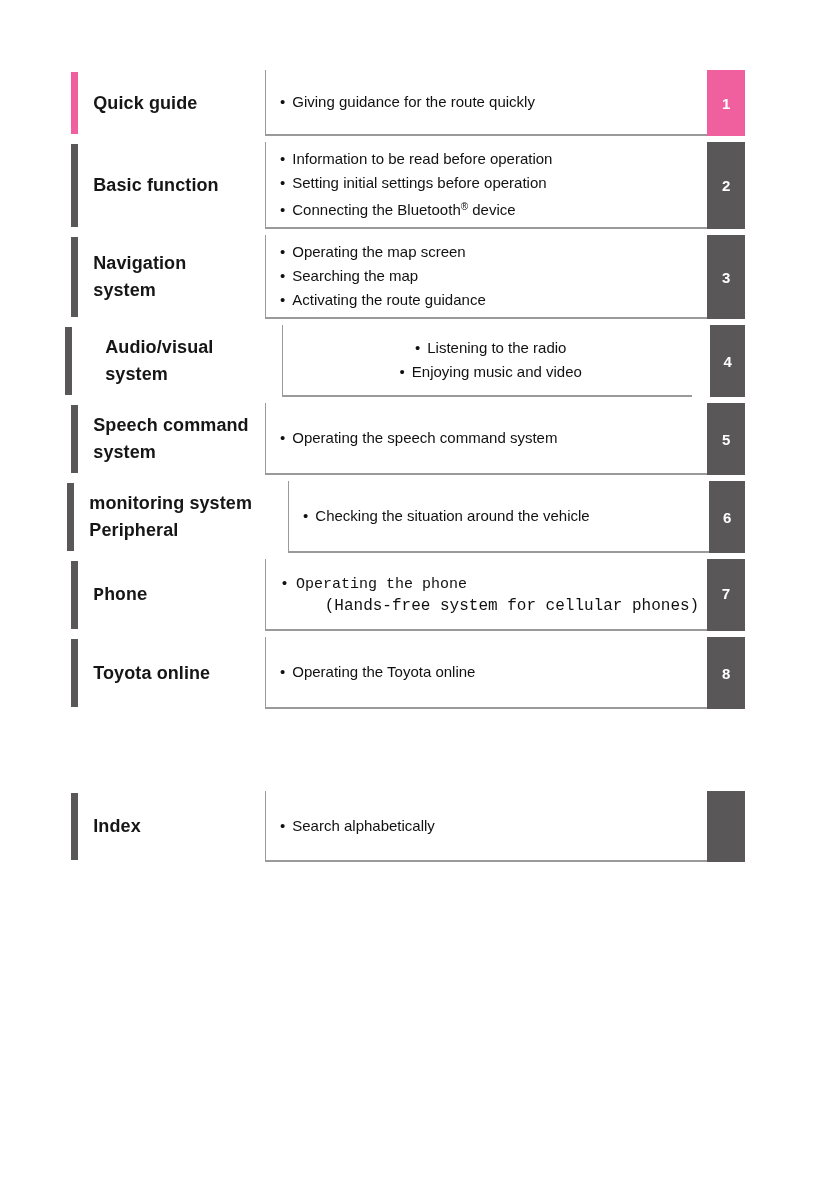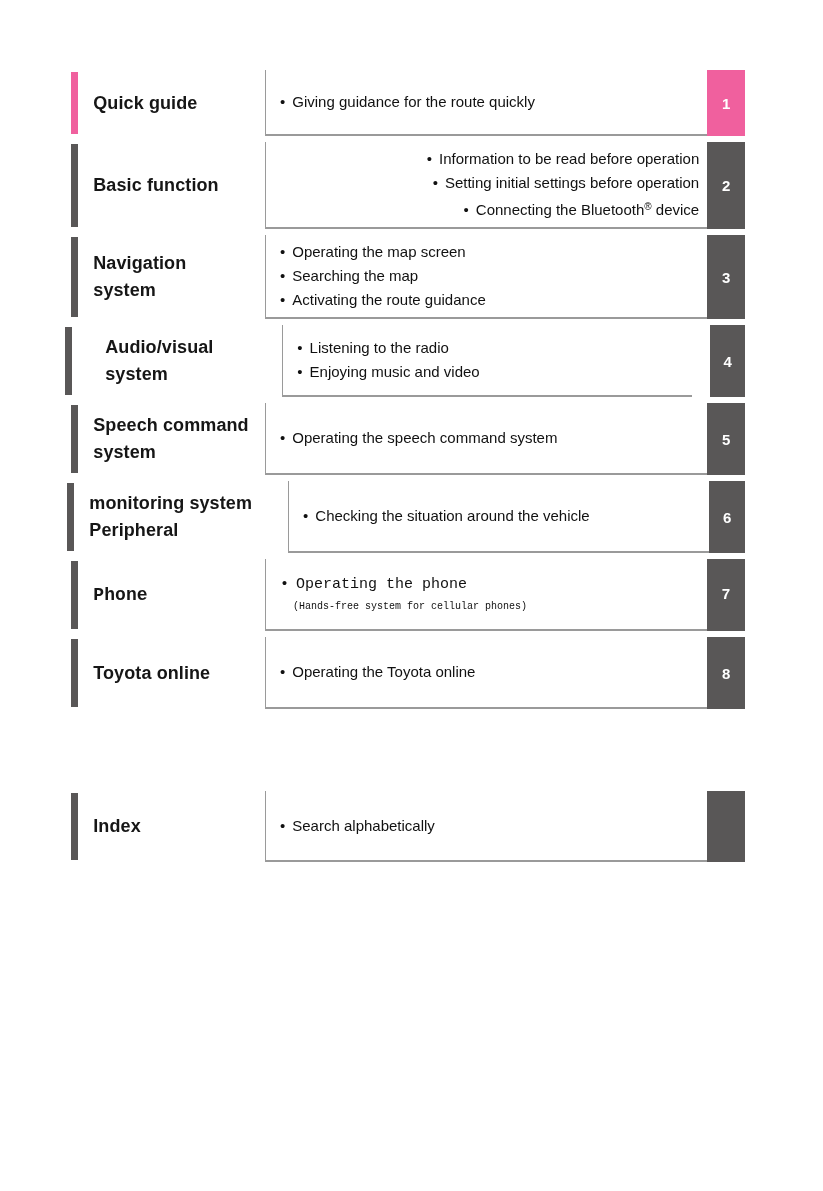--- a/index.html
+++ b/index.html
@@ -31,21 +31,21 @@
     width: 489px;
     border-left: 1px solid #9a9a9a;
     border-bottom: 2px solid #4c1d95;
     display: flex; flex-direction: column; justify-content: center;
     padding: 5px 8px 5px 14px;
     background: #fff;
   }
   .bullet-line { font-size: 15px; color: #111; line-height: 24px; }
   .bullet-marker { display: inline-block; margin-right: 7px; }
   .sup { font-size: 10px; vertical-align: 5px; }
-  .bullet-note { font-size: 10px; line-height: 19px; color: #111; padding-left: 13px; }
+  .bullet-note { font-size: 16px; line-height: 19px; color: #111; padding-left: 13px; text-align: right; }
 
   .tab-col {
     width: 42px; background: #595757;
     display: flex; align-items: center; justify-content: center;
   }
   .tab-num { color: #ffffff; font-size: 15px; font-weight: bold; }
 </style>
 </head>
 <body>
 
@@ -65,21 +65,21 @@
           <span class="tab-num">1</span>
         </div>
       </div>
       <div class="toc-row" style="min-height: 70px;">
         <div class="bar-col">
           <div class="accent-bar" style="background: rgb(89, 87, 87);"></div>
         </div>
         <div class="title-col">
           <div class="title-line">Basic function</div>
         </div>
-        <div class="desc-box" style="border-left-color: rgb(154, 154, 154); border-bottom-color: rgb(154, 154, 154); align-items: flex-end;">
+        <div class="desc-box" style="border-left-color: rgb(154, 154, 154); border-bottom-color: rgb(154, 154, 154);">
           <div class="bullet-line"><span class="bullet-marker">•</span><span>Information to be read before operation</span></div>
           <div class="bullet-line"><span class="bullet-marker">•</span><span>Setting initial settings before operation</span></div>
           <div class="bullet-line"><span class="bullet-marker">•</span><span>Connecting the Bluetooth</span><span class="sup">®</span><span> device</span></div>
         </div>
         <div class="tab-col" style="background: rgb(89, 87, 87);">
           <span class="tab-num">2</span>
         </div>
       </div>
       <div class="toc-row" style="min-height: 72px;">
         <div class="bar-col">
@@ -99,21 +99,21 @@
         </div>
       </div>
       <div class="toc-row" style="min-height: 72px; gap: 18px;">
         <div class="bar-col">
           <div class="accent-bar" style="background: rgb(89, 87, 87);"></div>
         </div>
         <div class="title-col">
           <div class="title-line">Audio/visual</div>
           <div class="title-line">system</div>
         </div>
-        <div class="desc-box" style="border-left-color: rgb(154, 154, 154); border-bottom-color: rgb(154, 154, 154);">
+        <div class="desc-box" style="border-left-color: rgb(154, 154, 154); border-bottom-color: rgb(154, 154, 154); text-align: center;">
           <div class="bullet-line"><span class="bullet-marker">•</span><span>Listening to the radio</span></div>
           <div class="bullet-line"><span class="bullet-marker">•</span><span>Enjoying music and video</span></div>
         </div>
         <div class="tab-col" style="background: rgb(89, 87, 87);">
           <span class="tab-num">4</span>
         </div>
       </div>
       <div class="toc-row" style="min-height: 72px;">
         <div class="bar-col">
           <div class="accent-bar" style="background: rgb(89, 87, 87);"></div>

